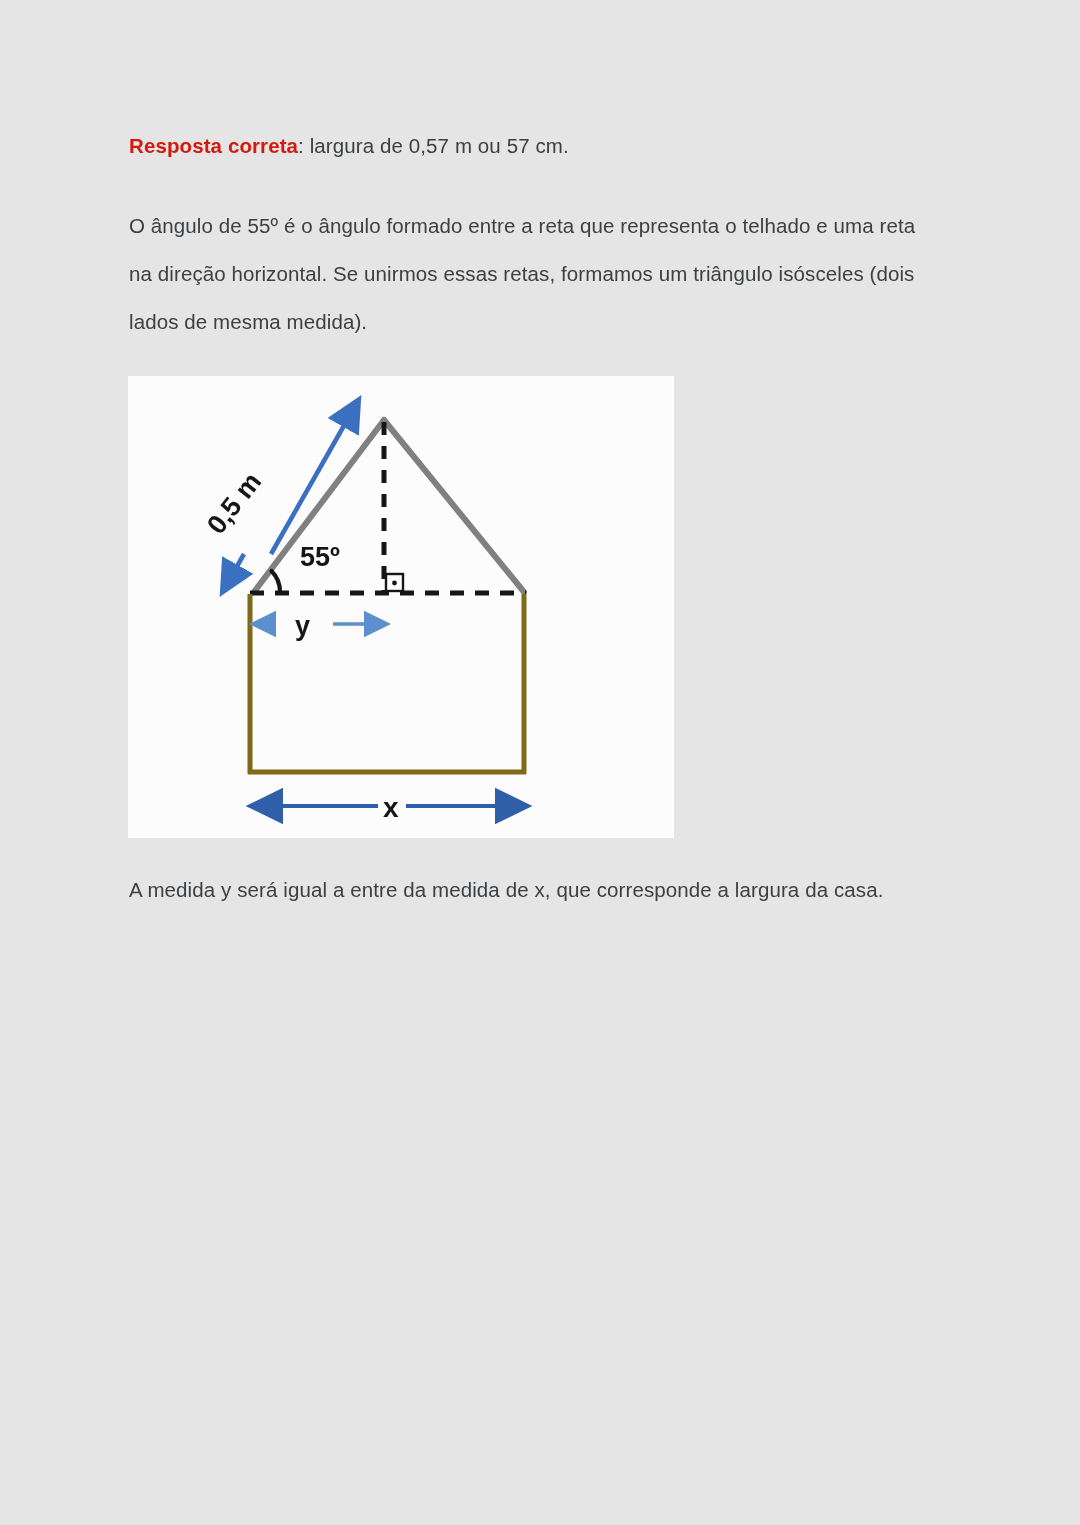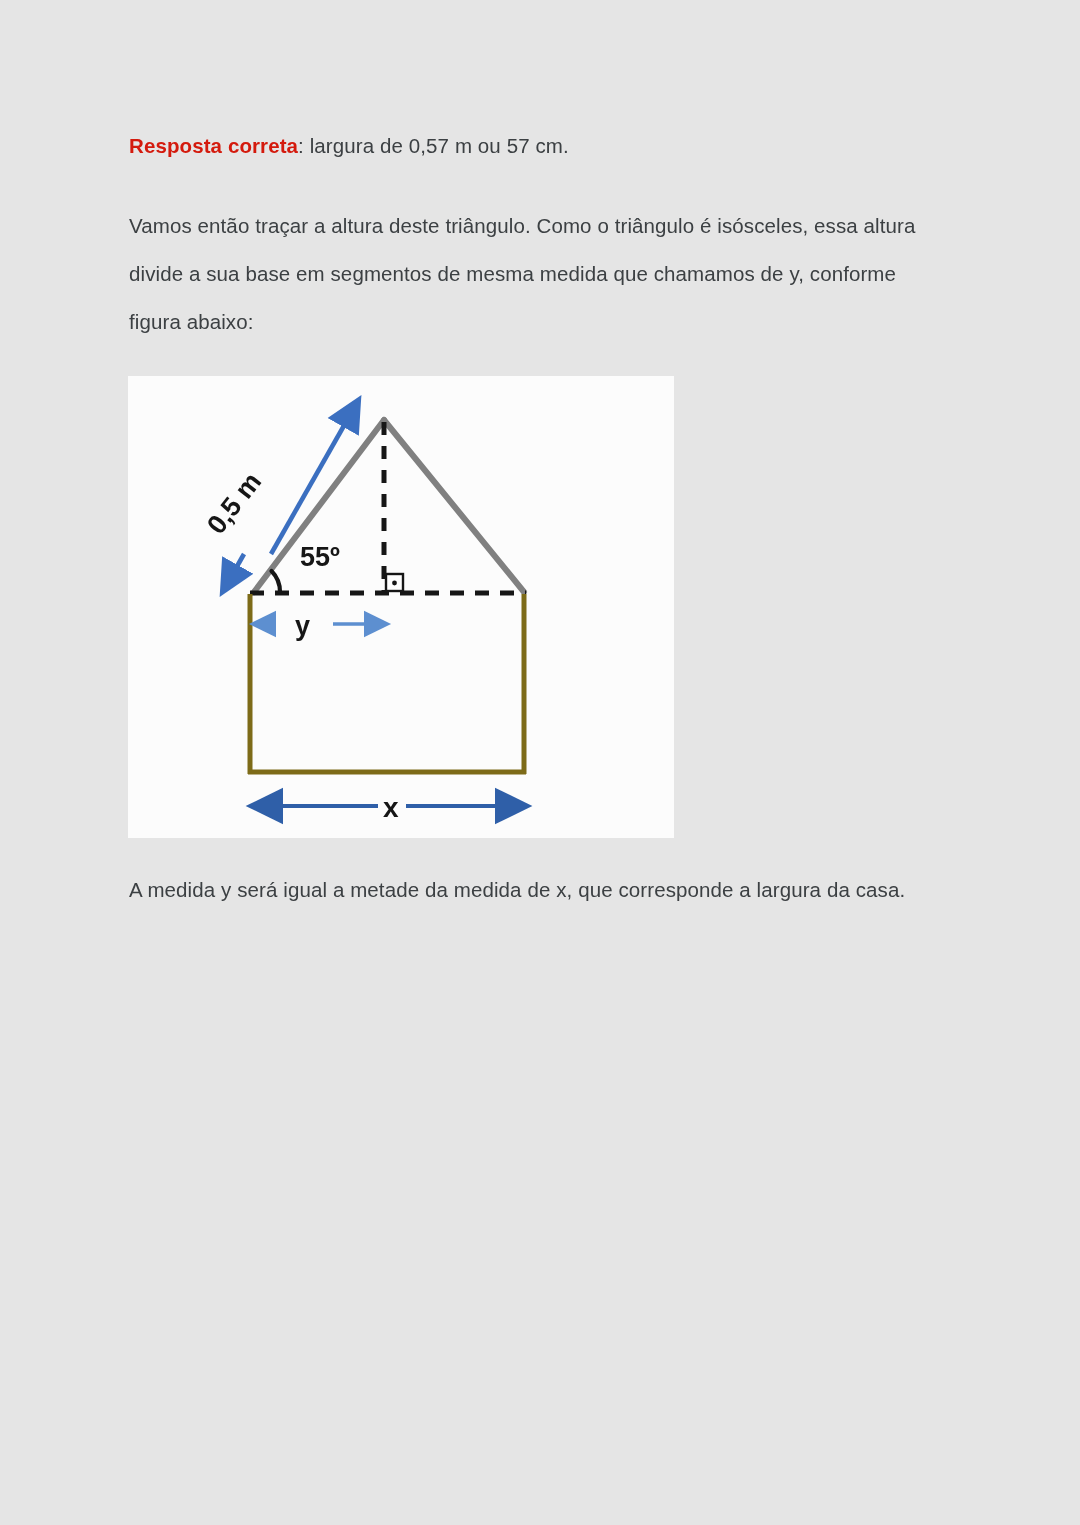--- a/index.html
+++ b/index.html
@@ -62,22 +62,22 @@
 </style>
 </head>
 <body>
 
 <div class="page">
   <div class="content">
 
     <p class="para answer"><span class="lead">Resposta correta</span><span>: largura de 0,57 m ou 57 cm.</span></p>
 
 
+    <p class="para">O ângulo de 55º é o ângulo formado entre a reta que representa o telhado e uma reta na direção horizontal. Se unirmos essas retas, formamos um triângulo isósceles (dois lados de mesma medida).</p>
 
-    <p class="para">Vamos então traçar a altura deste triângulo. Como o triângulo é isósceles, essa altura divide a sua base em segmentos de mesma medida que chamamos de y, conforme figura abaixo:</p>
 
     <div class="figure-wrap">
       <svg width="546" height="462" viewBox="0 0 546 462" xmlns="http://www.w3.org/2000/svg">
 
         <rect x="0" y="0" width="546" height="462" fill="#fcfcfc"></rect>
 
         <g>
           <line x1="126" y1="216" x2="256" y2="44" stroke="#808080" stroke-width="6" stroke-linecap="round"></line>
           <line x1="256" y1="44" x2="396" y2="216" stroke="#808080" stroke-width="6" stroke-linecap="round"></line>
         </g>
@@ -138,17 +138,17 @@
 
         <g>
           <line x1="250" y1="430" x2="126" y2="430" stroke="#2f5fa8" stroke-width="4.2" marker-end="url(#arwBlueX1)"></line>
           <line x1="278" y1="430" x2="396" y2="430" stroke="#2f5fa8" stroke-width="4.2" marker-end="url(#arwBlueX2)"></line>
           <text x="255" y="441" font-family="Liberation Sans, sans-serif" font-size="28" font-weight="bold" fill="#161616">x</text>
         </g>
 
       </svg>
     </div>
 
-    <p class="para after-fig">A medida y será igual a metade da medida de x, que corresponde a largura da casa.</p>
+    <p class="para after-fig">A medida y será igual a entre da medida de x, que corresponde a largura da casa.</p>
 
 
   </div>
 </div>
 
 </body></html>

